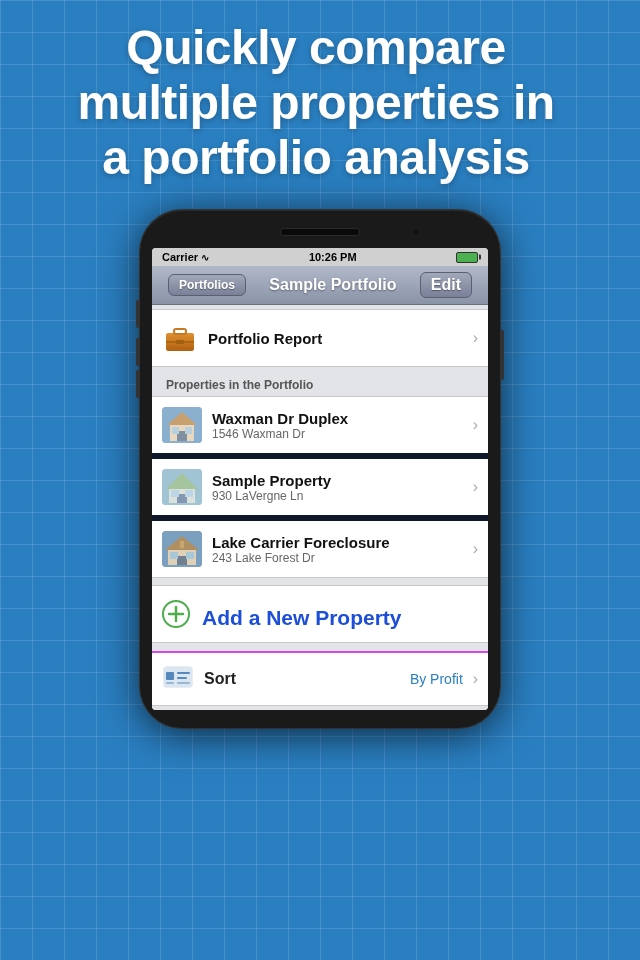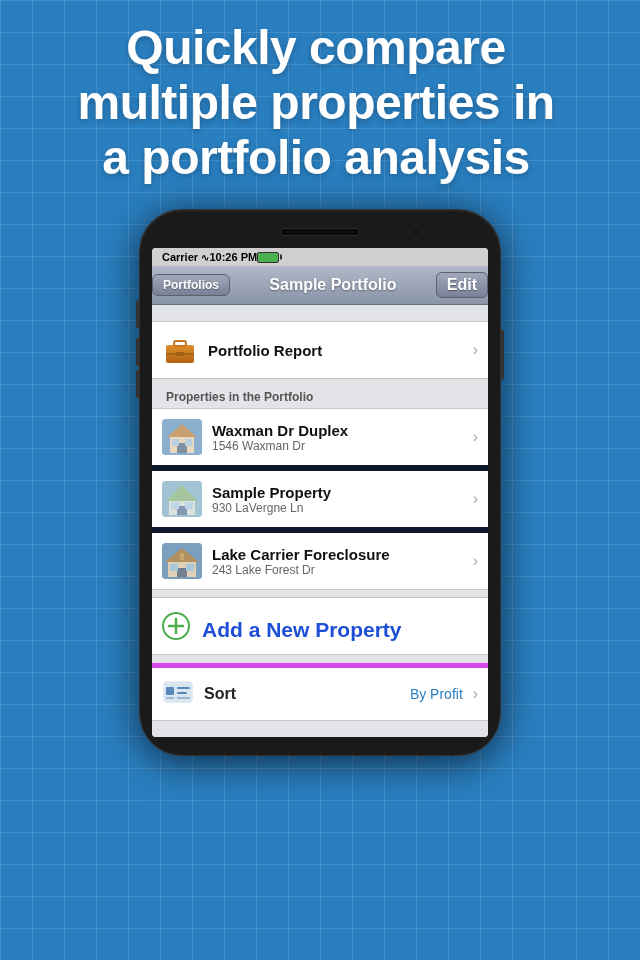--- a/index.html
+++ b/index.html
@@ -118,20 +118,21 @@
     .screen {
       background: #e8e8e8;
       border-radius: 4px;
       overflow: hidden;
     }
 
     
     .status-bar {
       background: #d0d0d0;
       display: flex;
+      justify-content: space-between;
       align-items: center;
       padding: 3px 10px;
       font-size: 11px;
       font-weight: 600;
       color: #000;
     }
     .status-bar .carrier {
       display: flex;
       align-items: center;
       gap: 3px;
@@ -160,21 +161,21 @@
       background: #333;
       border-radius: 0 1px 1px 0;
     }
 
     
     .nav-bar {
       background: linear-gradient(180deg, #b0b8c8 0%, #8a94a8 100%);
       display: flex;
       align-items: center;
       justify-content: space-between;
-      padding: 6px 0;
+      padding: 6px 16px;
       border-bottom: 1px solid #6a7280;
     }
     .nav-back-btn {
       background: linear-gradient(180deg, #a0a8b8 0%, #7a8098 100%);
       border: 1px solid #5a6070;
       border-radius: 6px;
       padding: 3px 10px;
       font-size: 12px;
       font-weight: 600;
       color: #fff;
@@ -193,21 +194,21 @@
       padding: 3px 10px;
       font-size: 16px;
       font-weight: 600;
       color: #fff;
       text-shadow: 0 1px 1px rgba(0,0,0,0.4);
     }
 
     
     .screen-content {
       background: #e2e4e8;
-      padding: 16px 0;
+      padding: 4px 0;
     }
 
     
     .list-section {
       margin: 0 0 8px 0;
     }
     .section-header {
       font-size: 12px;
       font-weight: 600;
       color: #555;
@@ -290,21 +291,21 @@
     .add-label {
       font-size: 21px;
       font-weight: 600;
       color: #1d4ed8;
       margin-top: 8px;
     }
 
     
     .sort-row {
       background: white;
-      border-top: 5px solid #d946ef;
+      border-top: 2px solid #d946ef;
       border-bottom: 1px solid #c8c8c8;
       display: flex;
       align-items: center;
       padding: 10px 10px;
       cursor: pointer;
     }
     .sort-icon-wrap {
       width: 32px;
       height: 32px;
       margin-right: 10px;

